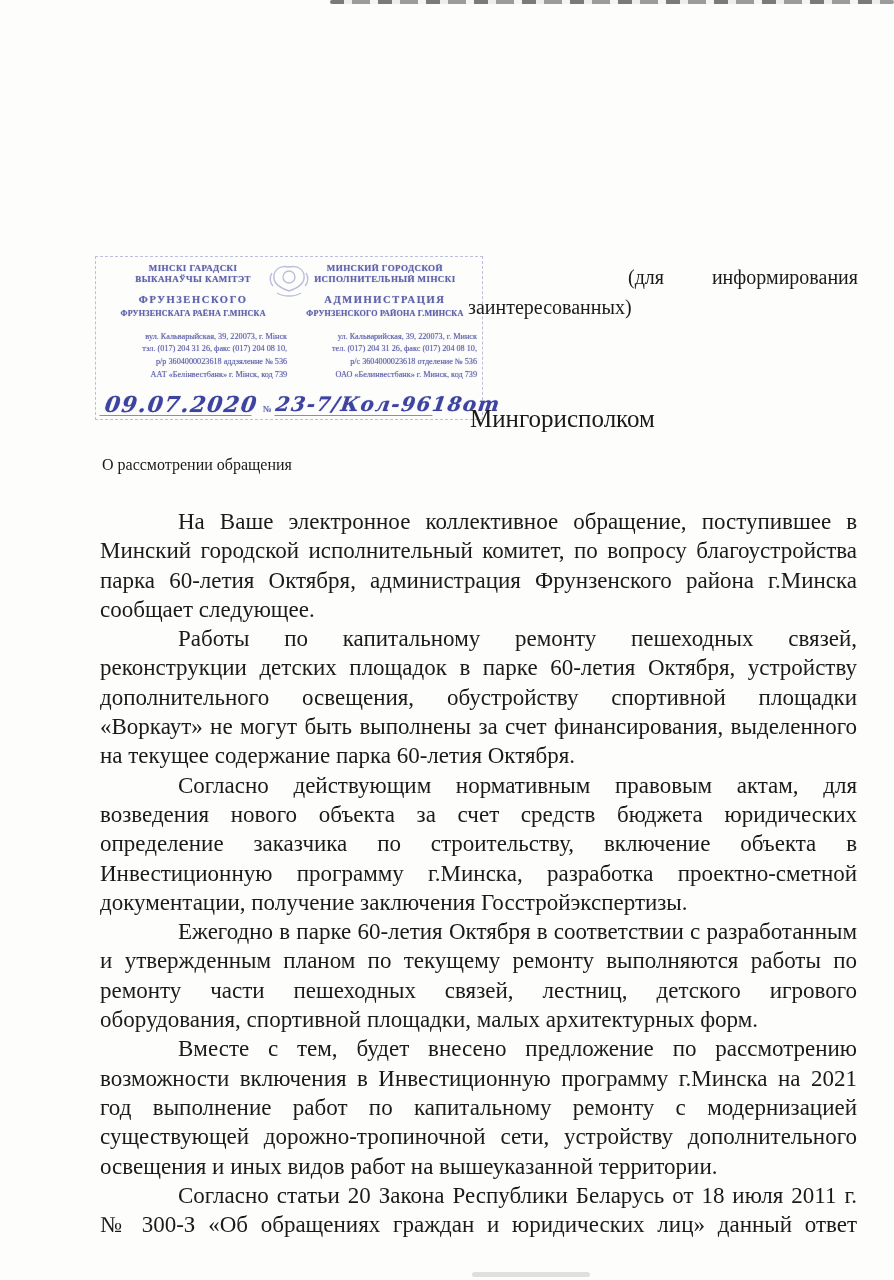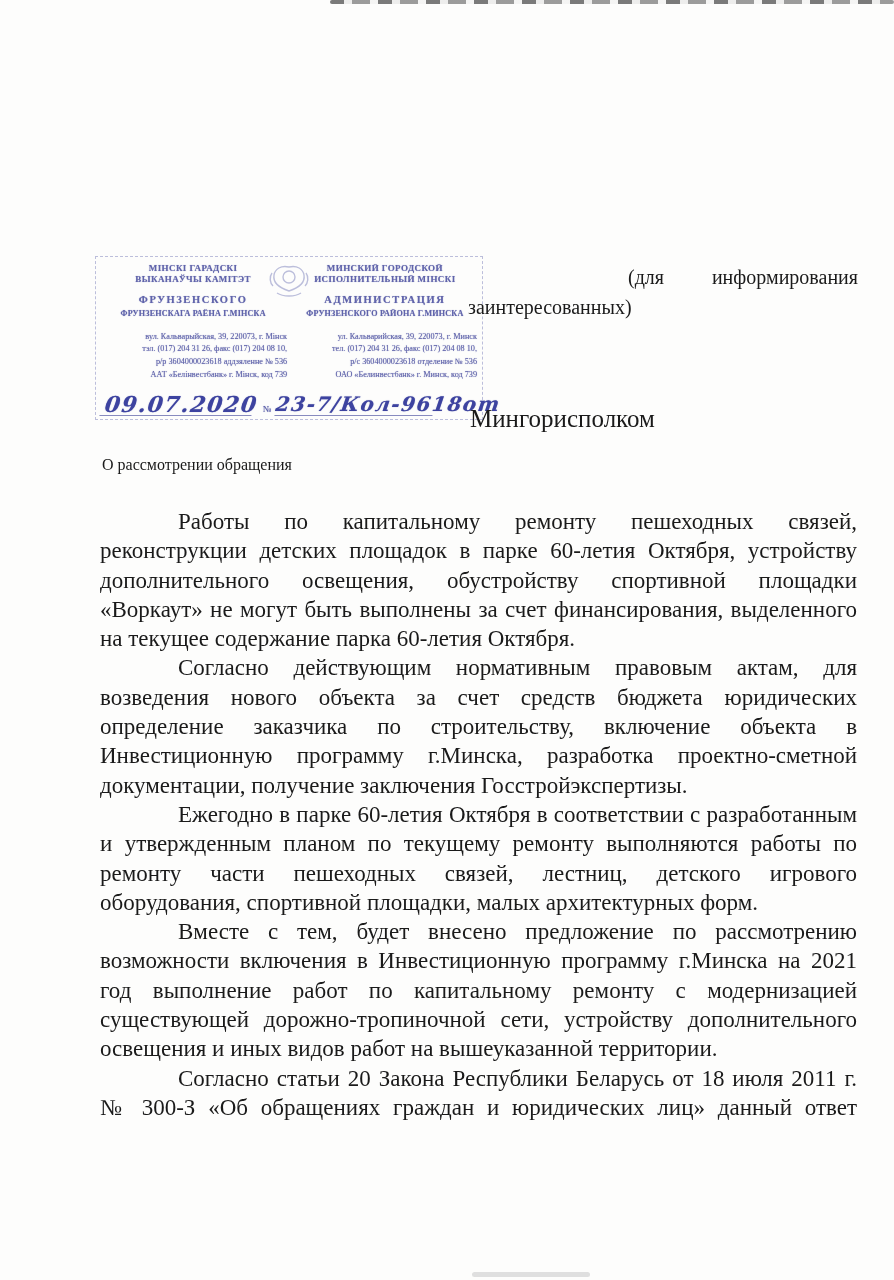--- a/index.html
+++ b/index.html
@@ -143,20 +143,21 @@
       <span class="hw fill-ref">23-7/Кол-9618от</span>
     </div>
   </div>
 
   <div class="note">(для информирования заинтересованных)</div>
   <div class="addressee">Мингорисполком</div>
 
   <div class="subject">О рассмотрении обращения</div>
 
   <div class="body-text">
+    <p>На Ваше электронное коллективное обращение, поступившее в Минский городской исполнительный комитет, по вопросу благоустройства парка 60-летия Октября, администрация Фрунзенского района г.Минска сообщает следующее.</p>
     <p>Работы по капитальному ремонту пешеходных связей, реконструкции детских площадок в парке 60-летия Октября, устройству дополнительного освещения, обустройству спортивной площадки «Воркаут» не могут быть выполнены за счет финансирования, выделенного на текущее содержание парка 60-летия Октября.</p>
     <p>Согласно действующим нормативным правовым актам, для возведения нового объекта за счет средств бюджета юридических определение заказчика по строительству, включение объекта в Инвестиционную программу г.Минска, разработка проектно-сметной документации, получение заключения Госстройэкспертизы.</p>
     <p>Ежегодно в парке 60-летия Октября в соответствии с разработанным и утвержденным планом по текущему ремонту выполняются работы по ремонту части пешеходных связей, лестниц, детского игрового оборудования, спортивной площадки, малых архитектурных форм.</p>
     <p>Вместе с тем, будет внесено предложение по рассмотрению возможности включения в Инвестиционную программу г.Минска на 2021 год выполнение работ по капитальному ремонту с модернизацией существующей дорожно-тропиночной сети, устройству дополнительного освещения и иных видов работ на вышеуказанной территории.</p>
     <p class="cut">Согласно статьи 20 Закона Республики Беларусь от 18 июля 2011 г. № 300-З «Об обращениях граждан и юридических лиц» данный ответ</p>
   </div>
 
 </div>
 
 </body></html>

